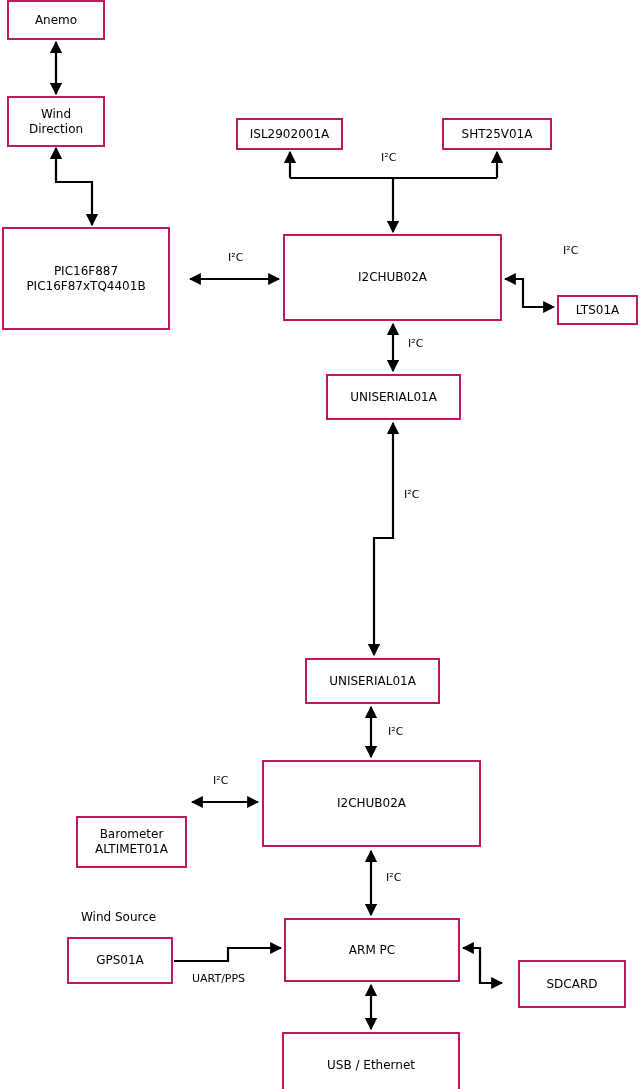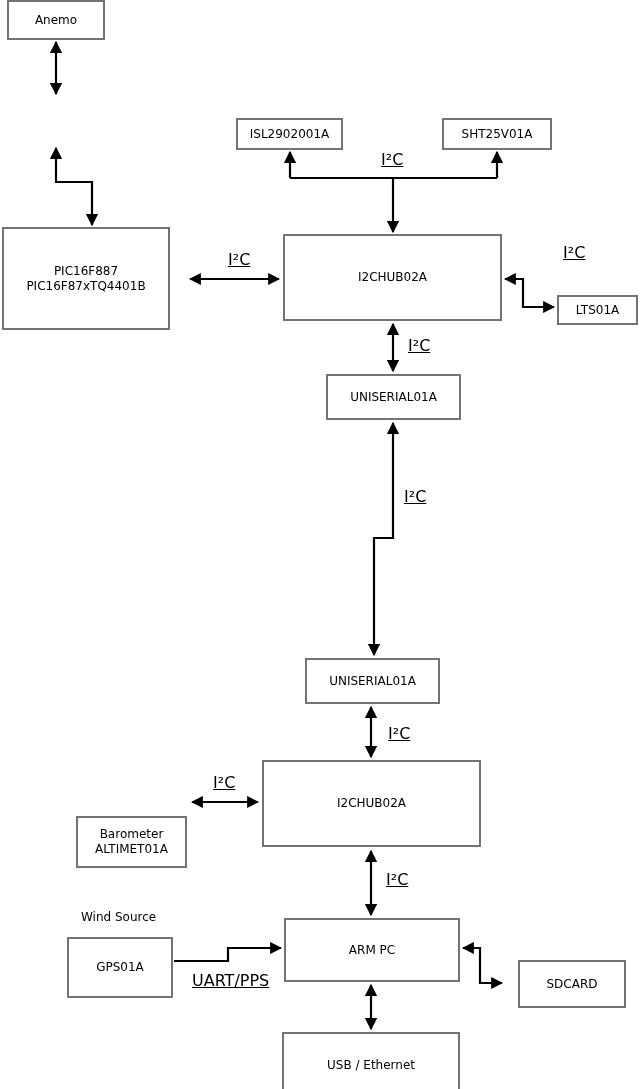--- a/index.html
+++ b/index.html
@@ -19,43 +19,42 @@
     position: absolute;
     left: 0;
     top: 0;
     width: 640px;
     height: 1089px;
   }
   .node {
     position: absolute;
     box-sizing: border-box;
     background: #ffffff;
-    border: 2px solid #737373;
+    border: 2px solid #be185d;
     display: flex;
     align-items: center;
     justify-content: center;
     text-align: center;
     color: #000000;
     font-size: 12px;
     line-height: 1.25;
     z-index: 3;
   }
   .node .node-label {
     display: block;
     white-space: pre-line;
   }
   .edge-label {
     position: absolute;
     color: #000000;
-    font-size: 16px;
+    font-size: 11px;
     line-height: 1;
     white-space: nowrap;
     z-index: 4;
     background: transparent;
-    text-decoration: underline;
   }
   .free-label {
     position: absolute;
     color: #000000;
     font-size: 12px;
     line-height: 1;
     white-space: nowrap;
     z-index: 4;
   }
 </style>
@@ -102,20 +101,24 @@
 
       <line x1="371" y1="985" x2="371" y2="1029" marker-start="url(#ah)" marker-end="url(#ah)"></line>
 
     </g>
   </svg>
 
   <div class="node" style="left:7px; top:0px; width:98px; height:40px;">
     <span class="node-label">Anemo</span>
   </div>
 
+  <div class="node" style="left:7px; top:96px; width:98px; height:51px;">
+    <span class="node-label">Wind
+Direction</span>
+  </div>
 
   <div class="node" style="left:2px; top:227px; width:168px; height:103px;">
     <span class="node-label">PIC16F887
 PIC16F87xTQ4401B</span>
   </div>
 
   <div class="node" style="left:236px; top:118px; width:107px; height:32px;">
     <span class="node-label">ISL2902001A</span>
   </div>
 
@@ -141,21 +144,21 @@
 
   <div class="node" style="left:76px; top:776px; width:111px; height:52px;margin-top:40px;">
     <span class="node-label">Barometer
 ALTIMET01A</span>
   </div>
 
   <div class="node" style="left:262px; top:760px; width:219px; height:87px;">
     <span class="node-label">I2CHUB02A</span>
   </div>
 
-  <div class="node" style="left:67px; top:937px; width:106px; height:61px;">
+  <div class="node" style="left:67px; top:937px; width:106px; height:47px;">
     <span class="node-label">GPS01A</span>
   </div>
 
   <div class="node" style="left:284px; top:918px; width:176px; height:64px;">
     <span class="node-label">ARM PC</span>
   </div>
 
   <div class="node" style="left:518px; top:960px; width:108px; height:48px;">
     <span class="node-label">SDCARD</span>
   </div>

